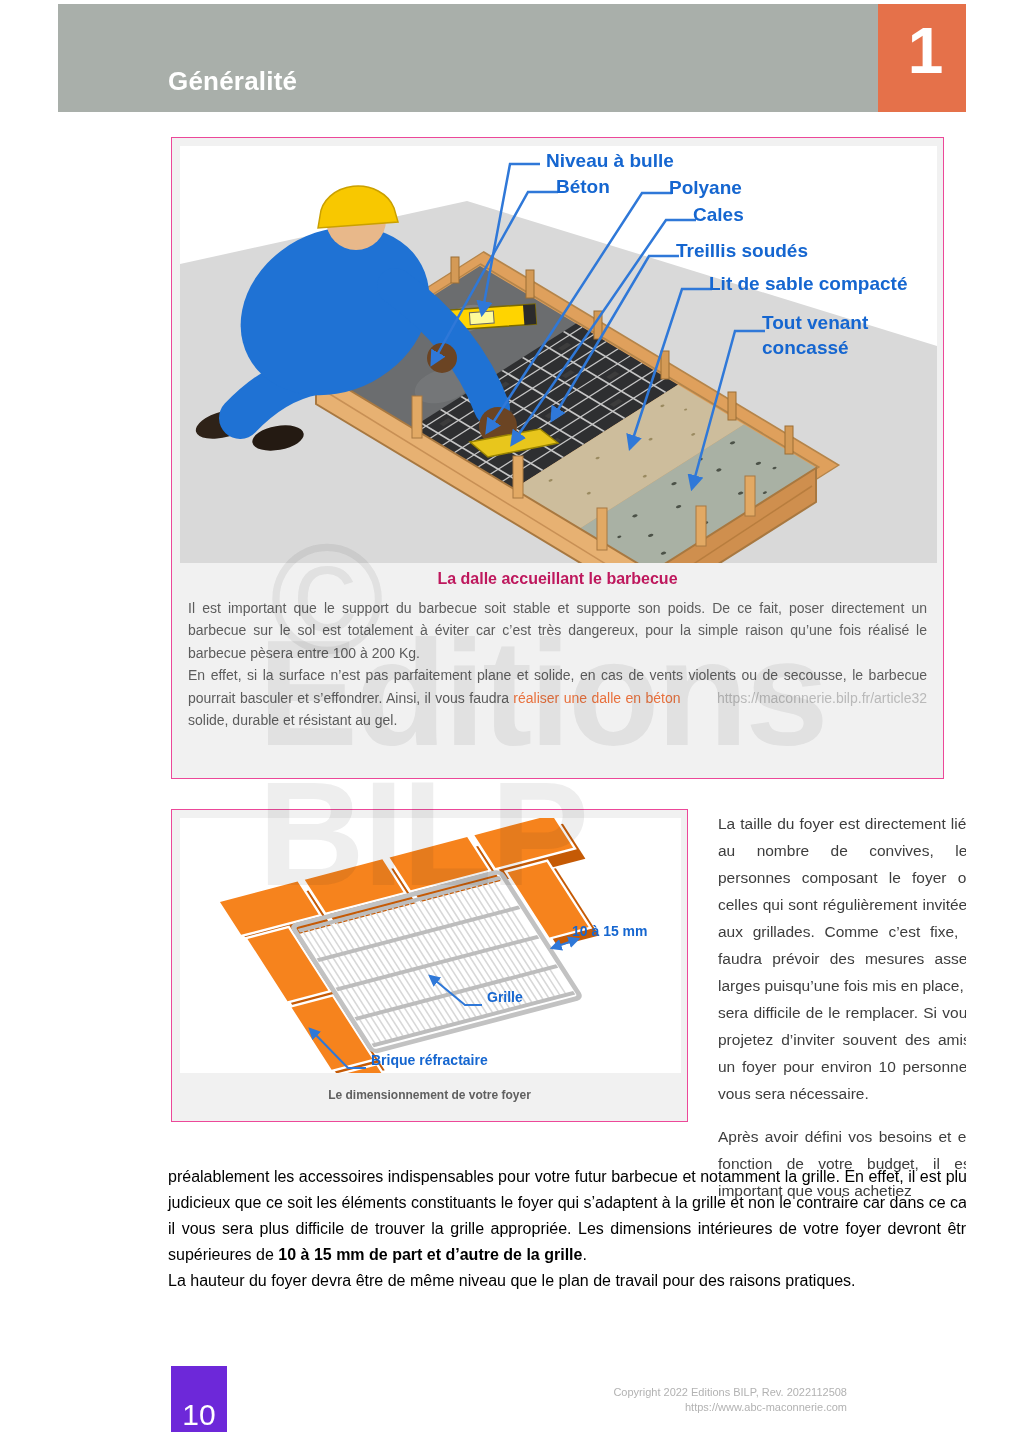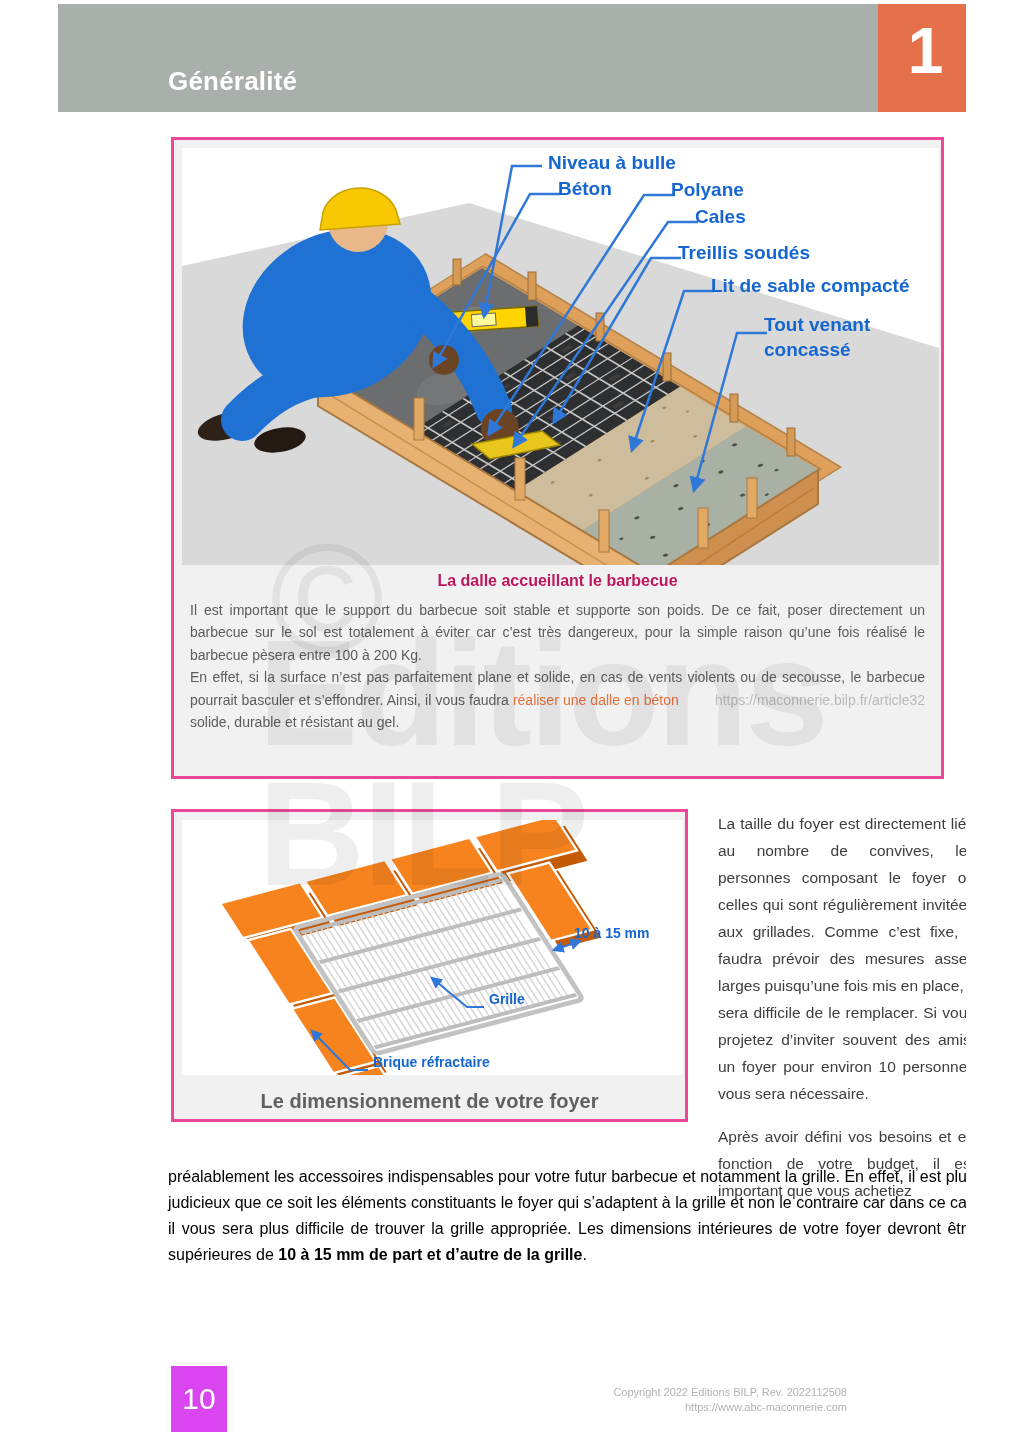--- a/index.html
+++ b/index.html
@@ -13,50 +13,50 @@
   .chapter-box { position:absolute; left:820px; top:0; width:95px; height:108px; background:#e5714a; display:flex; align-items:center; justify-content:center; }
   .chapter-num { color:#ffffff; font-size:64px; font-weight:bold; margin-top:-14px; }
 
   
   .wm { position:absolute; color:rgba(40,40,40,0.08); pointer-events:none; z-index:9; line-height:1; font-weight:bold; }
   .wm-c   { left:212px; top:518px; font-size:155px; font-weight:normal; }
   .wm-ed  { left:200px; top:614px; font-size:150px; letter-spacing:-3px; }
   .wm-bilp{ left:200px; top:756px; font-size:148px; letter-spacing:-2px; }
 
   
-  .figbox { position:absolute; background:#f1f1f1; border:3px solid #ec4899; }
+  .figbox { position:absolute; background:#f1f1f1; border:1px solid #ec4899; }
   .fig1 { left:113px; top:133px; width:773px; height:642px; }
   .fig2 { left:113px; top:805px; width:517px; height:313px; }
   .fig-canvas { position:absolute; top:8px; left:8px; background:#ffffff; overflow:hidden; }
   .fig1 .fig-canvas { width:757px; height:417px; }
   .fig2 .fig-canvas { width:501px; height:255px; }
   .fig-caption { position:absolute; left:0; width:100%; text-align:center; font-weight:bold; color:#be185d; }
   .fig1 .fig-caption { top:432px; font-size:16px; }
-  .fig2 .fig-caption { top:278px; font-size:20px; color:#606060; }
+  .fig2 .fig-caption { top:278px; font-size:12px; color:#606060; }
 
   .fig1-text { position:absolute; left:16px; right:16px; top:459px; font-size:14px; line-height:22.4px; color:#5c5c5c; text-align:justify; }
   .fig1-text p { margin:0; }
   .link-orange { color:#e8703c; }
   .link-url { color:#b9b9b9;padding-left:32px; }
 
   
   .lbl { position:absolute; color:#1566d0; font-weight:bold; white-space:nowrap; z-index:3; }
   .fig1 .lbl { font-size:19px; }
   .fig2 .lbl { font-size:14px; }
 
   
   .right-col { position:absolute; left:660px; top:806px; width:257px; font-size:15.5px; line-height:27px; color:#3d3d3d; text-align:justify; }
   .right-col p + p { margin-top:16px; }
 
   
   .bottom-block { position:absolute; left:110px; top:1160px; width:807px; font-size:16px; line-height:26px; color:#000000; text-align:justify; }
   .bottom-block p { margin:0; }
 
   
-  .page-num-box { position:absolute; left:113px; top:1362px; width:56px; height:66px; background:#d946ef; display:flex; align-items:center; justify-content:center; }
+  .page-num-box { position:absolute; left:113px; top:1362px; width:56px; height:66px; background:#6d28d9; display:flex; align-items:flex-end; justify-content:center; }
   .page-num { color:#ffffff; font-size:30px; }
   .copyright { position:absolute; right:119px; top:1381px; text-align:right; font-size:11px; line-height:15px; color:#b2b2b2; }
 
   svg { display:block; }
 </style>
 </head>
 <body>
 
 <div class="page">
 
@@ -321,20 +321,21 @@
     <div class="fig-caption">Le dimensionnement de votre foyer</div>
   </div>
 
   <div class="right-col">
     <p>La taille du foyer est directement liée au nombre de convives, les personnes composant le foyer ou celles qui sont régulièrement invitées aux grillades. Comme c’est fixe, il faudra prévoir des mesures assez larges puisqu’une fois mis en place, il sera difficile de le remplacer. Si vous projetez d’inviter souvent des amis, un foyer pour environ 10 personnes vous sera nécessaire.</p>
     <p>Après avoir défini vos besoins et en fonction de votre budget, il est important que vous achetiez</p>
   </div>
 
   <div class="bottom-block">
     <p><span>préalablement les accessoires indispensables pour votre futur barbecue et notamment la grille. En effet, il est plus judicieux que ce soit les éléments constituants le foyer qui s’adaptent à la grille et non le contraire car dans ce cas il vous sera plus difficile de trouver la grille appropriée. Les dimensions intérieures de votre foyer devront être supérieures de </span><b>10 à 15 mm de part et d’autre de la grille</b><span>.</span></p>
+    <p>La hauteur du foyer devra être de même niveau que le plan de travail pour des raisons pratiques.</p>
   </div>
 
   <div class="wm wm-c">©</div>
   <div class="wm wm-ed">Editions</div>
   <div class="wm wm-bilp">BILP</div>
 
   <div class="page-num-box">
     <div class="page-num">10</div>
   </div>
   <div class="copyright">

